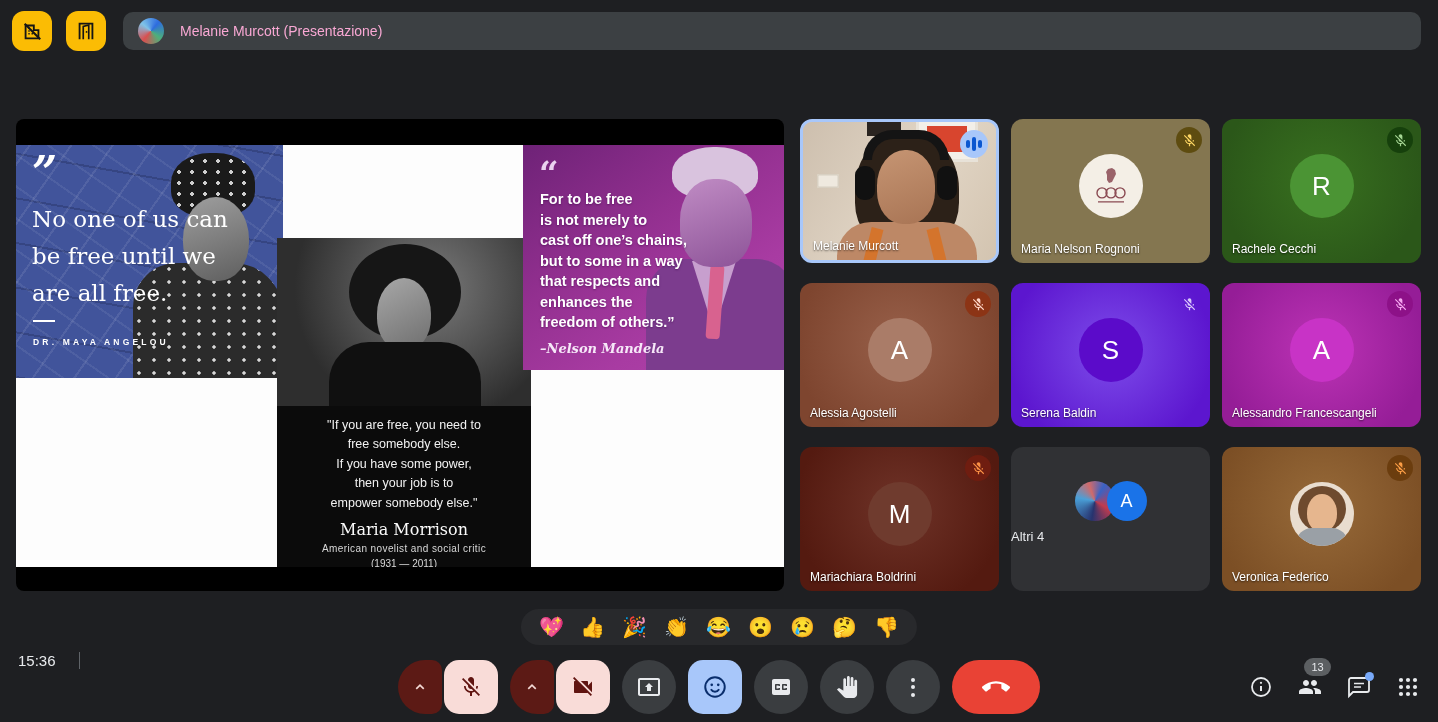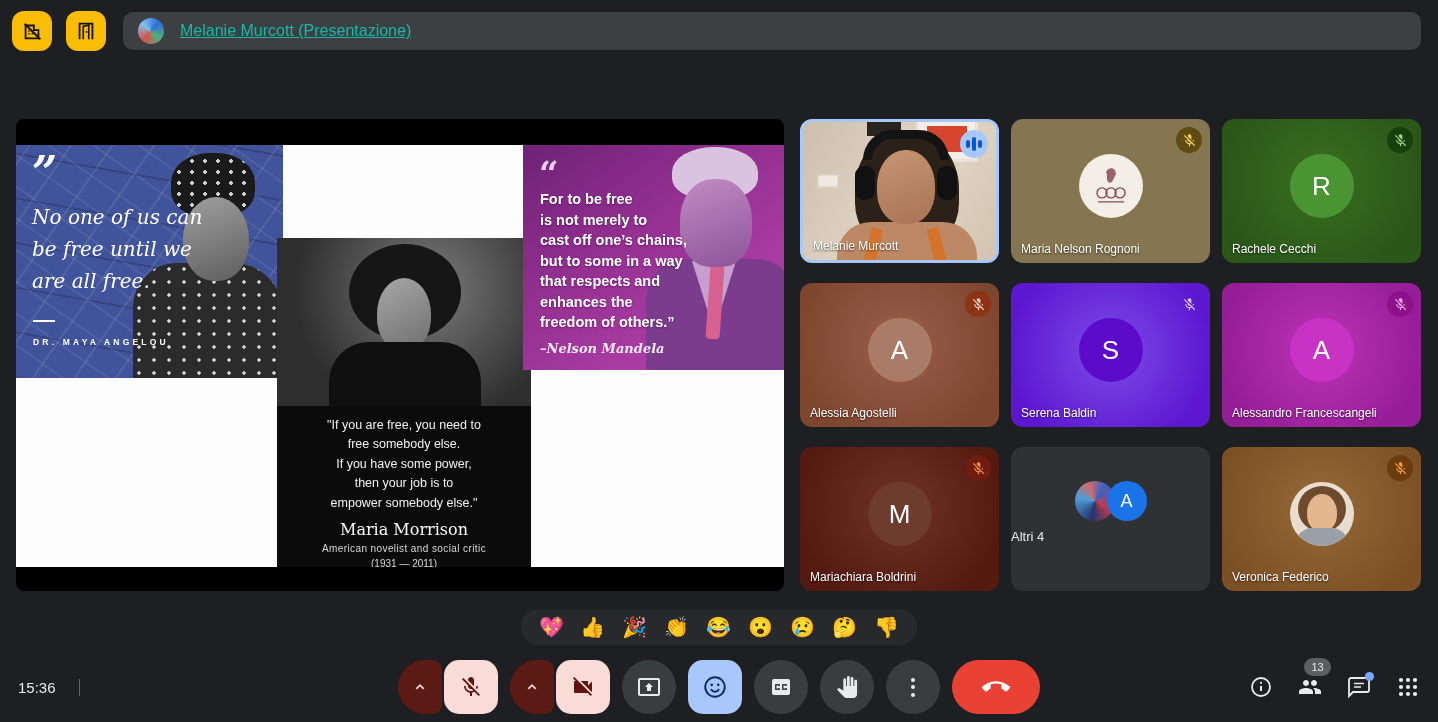--- a/index.html
+++ b/index.html
@@ -7,34 +7,34 @@
   body { background:#1e1f22; font-family:"Liberation Sans", sans-serif; color:#e8eaed; position:relative; }
   svg { display:block; }
 
   
   .topbar { position:absolute; left:0; top:0; width:1438px; height:62px; }
   .warn-btn { position:absolute; top:11px; width:40px; height:40px; border-radius:12px; background:#fbbc04; display:flex; align-items:center; justify-content:center; color:#151515; cursor:pointer; }
   .warn-btn.b1 { left:12px; }
   .warn-btn.b2 { left:66px; }
   .presenter-pill { position:absolute; left:123px; top:12px; width:1298px; height:38px; border-radius:10px; background:#3c4043; display:flex; align-items:center; padding-left:15px; }
   .presenter-avatar { width:26px; height:26px; border-radius:50%; background:conic-gradient(from 40deg,#2d6cdf,#4db07a,#d94f4f,#7fc3e8,#2d6cdf); margin-right:16px; }
-  .presenter-name { font-size:16px; color:#14b8a6;text-decoration:underline; }
+  .presenter-name { font-size:14px; color:#f9a8d4; }
 
   
   .stage { position:absolute; left:16px; top:119px; width:768px; height:472px; background:#000; border-radius:8px; overflow:hidden; }
   .slide-white { position:absolute; left:0; top:26px; width:768px; height:422px; background:#fdfdfd; }
 
   .maya { position:absolute; left:0; top:0; width:267px; height:233px; overflow:hidden;
     background:
       repeating-linear-gradient(35deg, rgba(255,255,255,.07) 0 2px, rgba(0,0,0,0) 2px 26px),
       repeating-linear-gradient(-55deg, rgba(255,255,255,.09) 0 2px, rgba(0,0,0,0) 2px 34px),
       repeating-linear-gradient(10deg, rgba(0,0,20,.18) 0 2px, rgba(0,0,0,0) 2px 44px),
       #41549b; }
   .maya-qmark { position:absolute; left:16px; top:2px; font-family:"DejaVu Serif",serif; font-style:italic; font-weight:bold; font-size:44px; color:#fff; }
-  .maya-quote { position:absolute; left:16px; top:56px; font-family:"DejaVu Serif",serif; font-style:italic; font-size:20px; line-height:1.6; color:#fff; }
+  .maya-quote { position:absolute; left:16px; top:56px; font-family:"DejaVu Serif",serif; font-size:23px; line-height:1.6; color:#fff; }
   .maya-dash { position:absolute; left:17px; top:175px; width:22px; height:2px; background:#fff; }
   .maya-attr { position:absolute; left:17px; top:192px; font-size:8.5px; font-weight:bold; letter-spacing:3.2px; color:#fff; }
   .maya-photo { position:absolute; right:0; top:0; width:140px; height:233px; }
   .maya-wrap { position:absolute; right:28px; top:8px; width:84px; height:64px; border-radius:46% 46% 40% 40%; background:#1a1a1a;
     background-image:radial-gradient(circle at 8px 8px, #cfcfcf 1.6px, rgba(0,0,0,0) 2px); background-size:13px 11px; }
   .maya-face { position:absolute; right:34px; top:52px; width:66px; height:84px; border-radius:50% 50% 46% 46%; background:linear-gradient(160deg,#9f9f9f,#5e5e5e); }
   .maya-body { position:absolute; right:0px; top:118px; width:150px; height:115px; border-radius:44px 50px 0 0; background:#2b2b2b;
     background-image:radial-gradient(circle at 6px 6px, #d8d8d8 1.4px, rgba(0,0,0,0) 2px); background-size:15px 13px; }
 
   .toni { position:absolute; left:261px; top:93px; width:254px; height:329px; background:#0b0b0b; overflow:hidden; text-align:center; }
@@ -123,21 +123,21 @@
   .ver-face { position:absolute; left:17px; top:12px; width:30px; height:38px; border-radius:50% 50% 46% 46%; background:#e6b68e; }
   .ver-body { position:absolute; left:6px; top:46px; width:52px; height:20px; border-radius:16px 16px 0 0; background:#9aa0a6; }
   .mb-veronica { background:#6b3d0e; color:#fb9d45; }
 
   
   .reactions { position:absolute; left:50%; top:609px; transform:translateX(-50%); height:36px; background:#28292c; border-radius:18px; display:flex; align-items:center; gap:17px; padding:0 18px; }
   .reaction { font-size:20px; line-height:1; cursor:pointer; }
 
   
   .bottombar { position:absolute; left:0; top:652px; width:1438px; height:70px; }
-  .meet-info { position:absolute; left:18px; top:0; height:70px; display:flex; align-items:center; gap:23px; }
+  .meet-info { position:absolute; left:18px; top:0; height:70px; display:flex; align-items:flex-start; gap:23px; }
   .meet-time { font-size:15px; color:#e8eaed; }
   .meet-sep { width:1px; height:17px; background:#5f6368; }
   .meet-title { font-size:15px; color:#e8eaed; max-width:332px; white-space:nowrap; overflow:hidden; }
   .controls { position:absolute; left:50%; top:8px; transform:translateX(-50%); display:flex; align-items:center; gap:12px; }
   .ctl-group { display:flex; align-items:center; }
   .seg-chevron { width:44px; height:54px; border-radius:27px 10px 10px 27px; background:#5c1a15; color:#f3d9d5; display:flex; align-items:center; justify-content:center; margin-right:2px; cursor:pointer; }
   .seg-btn { width:54px; height:54px; border-radius:15px; background:#f9dcd8; color:#601410; display:flex; align-items:center; justify-content:center; cursor:pointer; }
   .ctl-circle { width:54px; height:54px; border-radius:50%; background:#3a3d40; color:#e8eaed; display:flex; align-items:center; justify-content:center; cursor:pointer; }
   .ctl-emoji { width:54px; height:54px; border-radius:15px; background:#a8c7fa; color:#0a2e6c; display:flex; align-items:center; justify-content:center; cursor:pointer; }
   .ctl-end { width:88px; height:54px; border-radius:27px; background:#e94235; color:#fff; display:flex; align-items:center; justify-content:center; cursor:pointer; }

